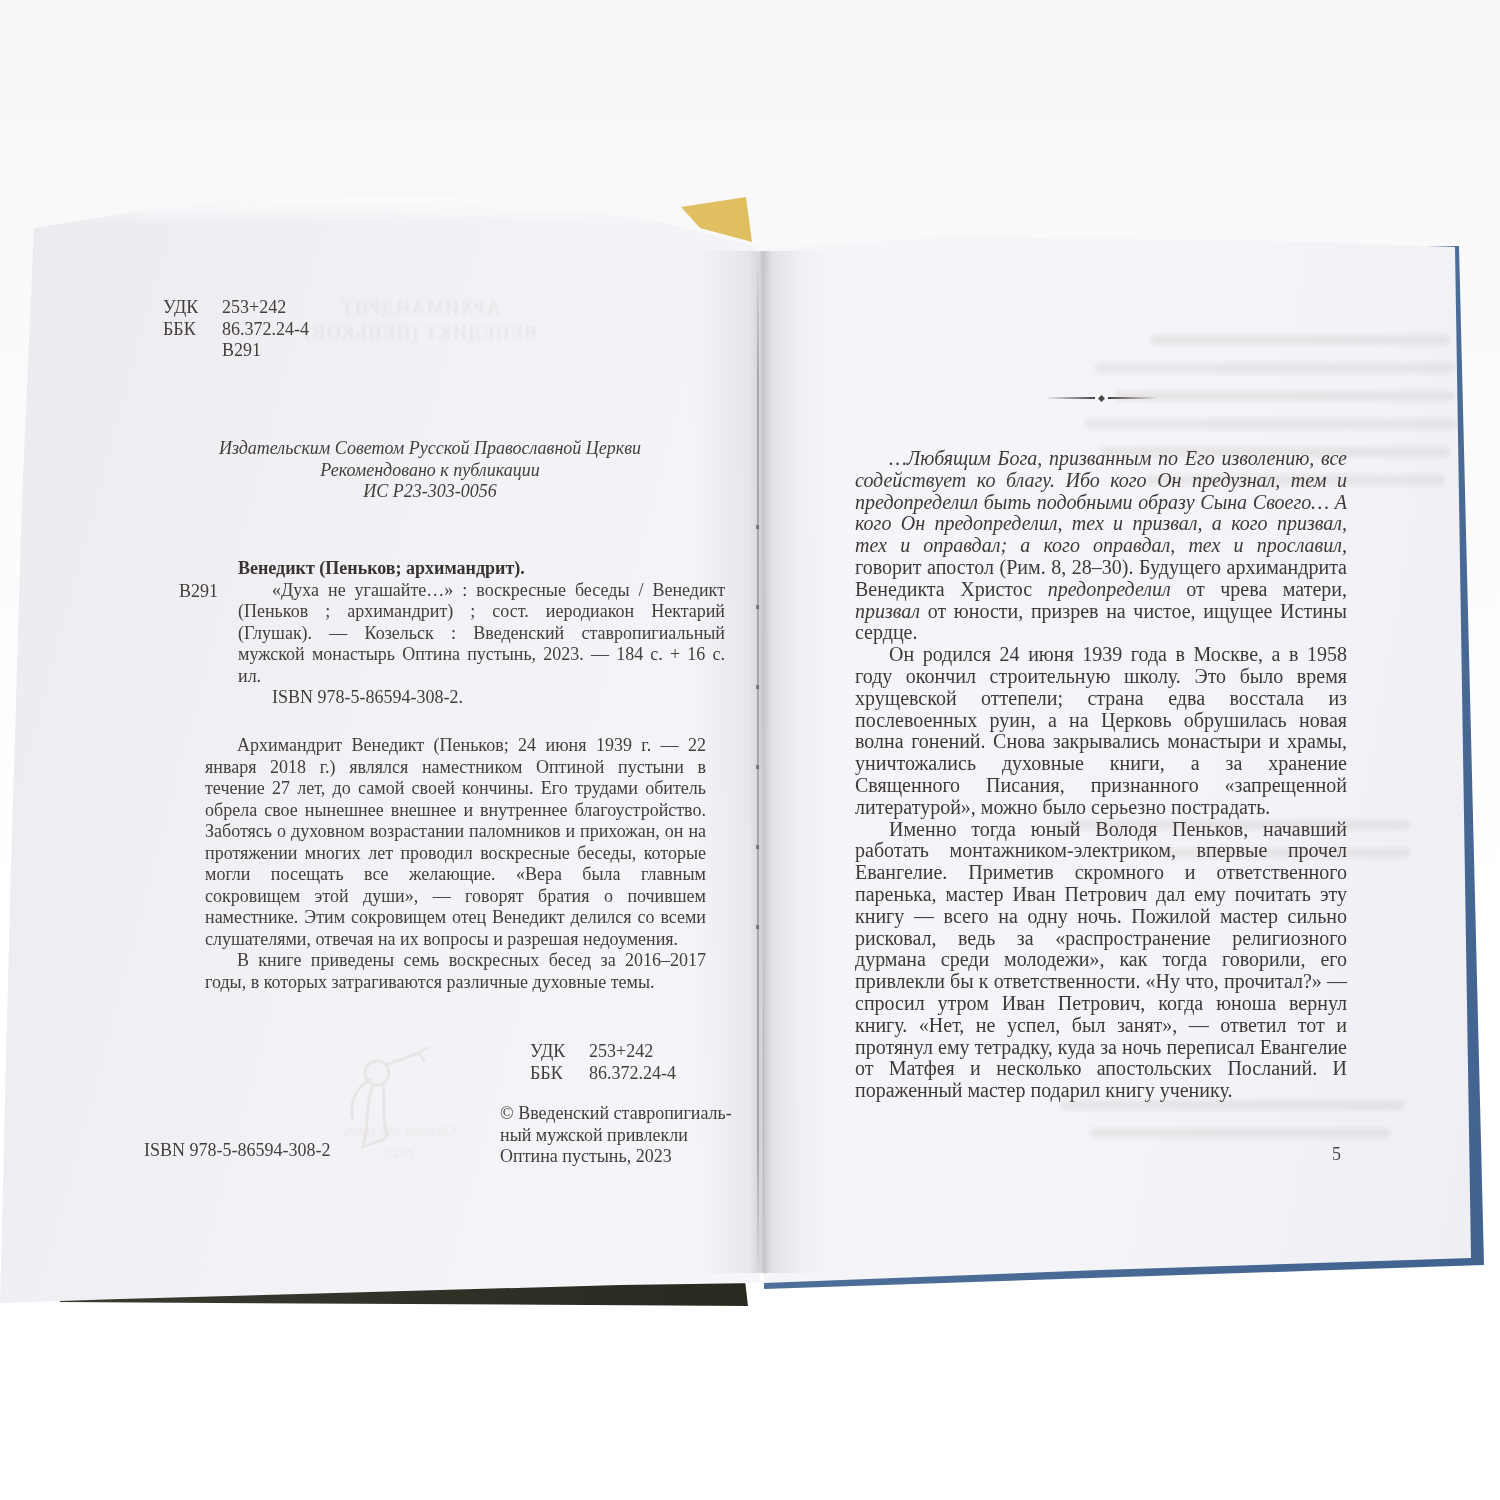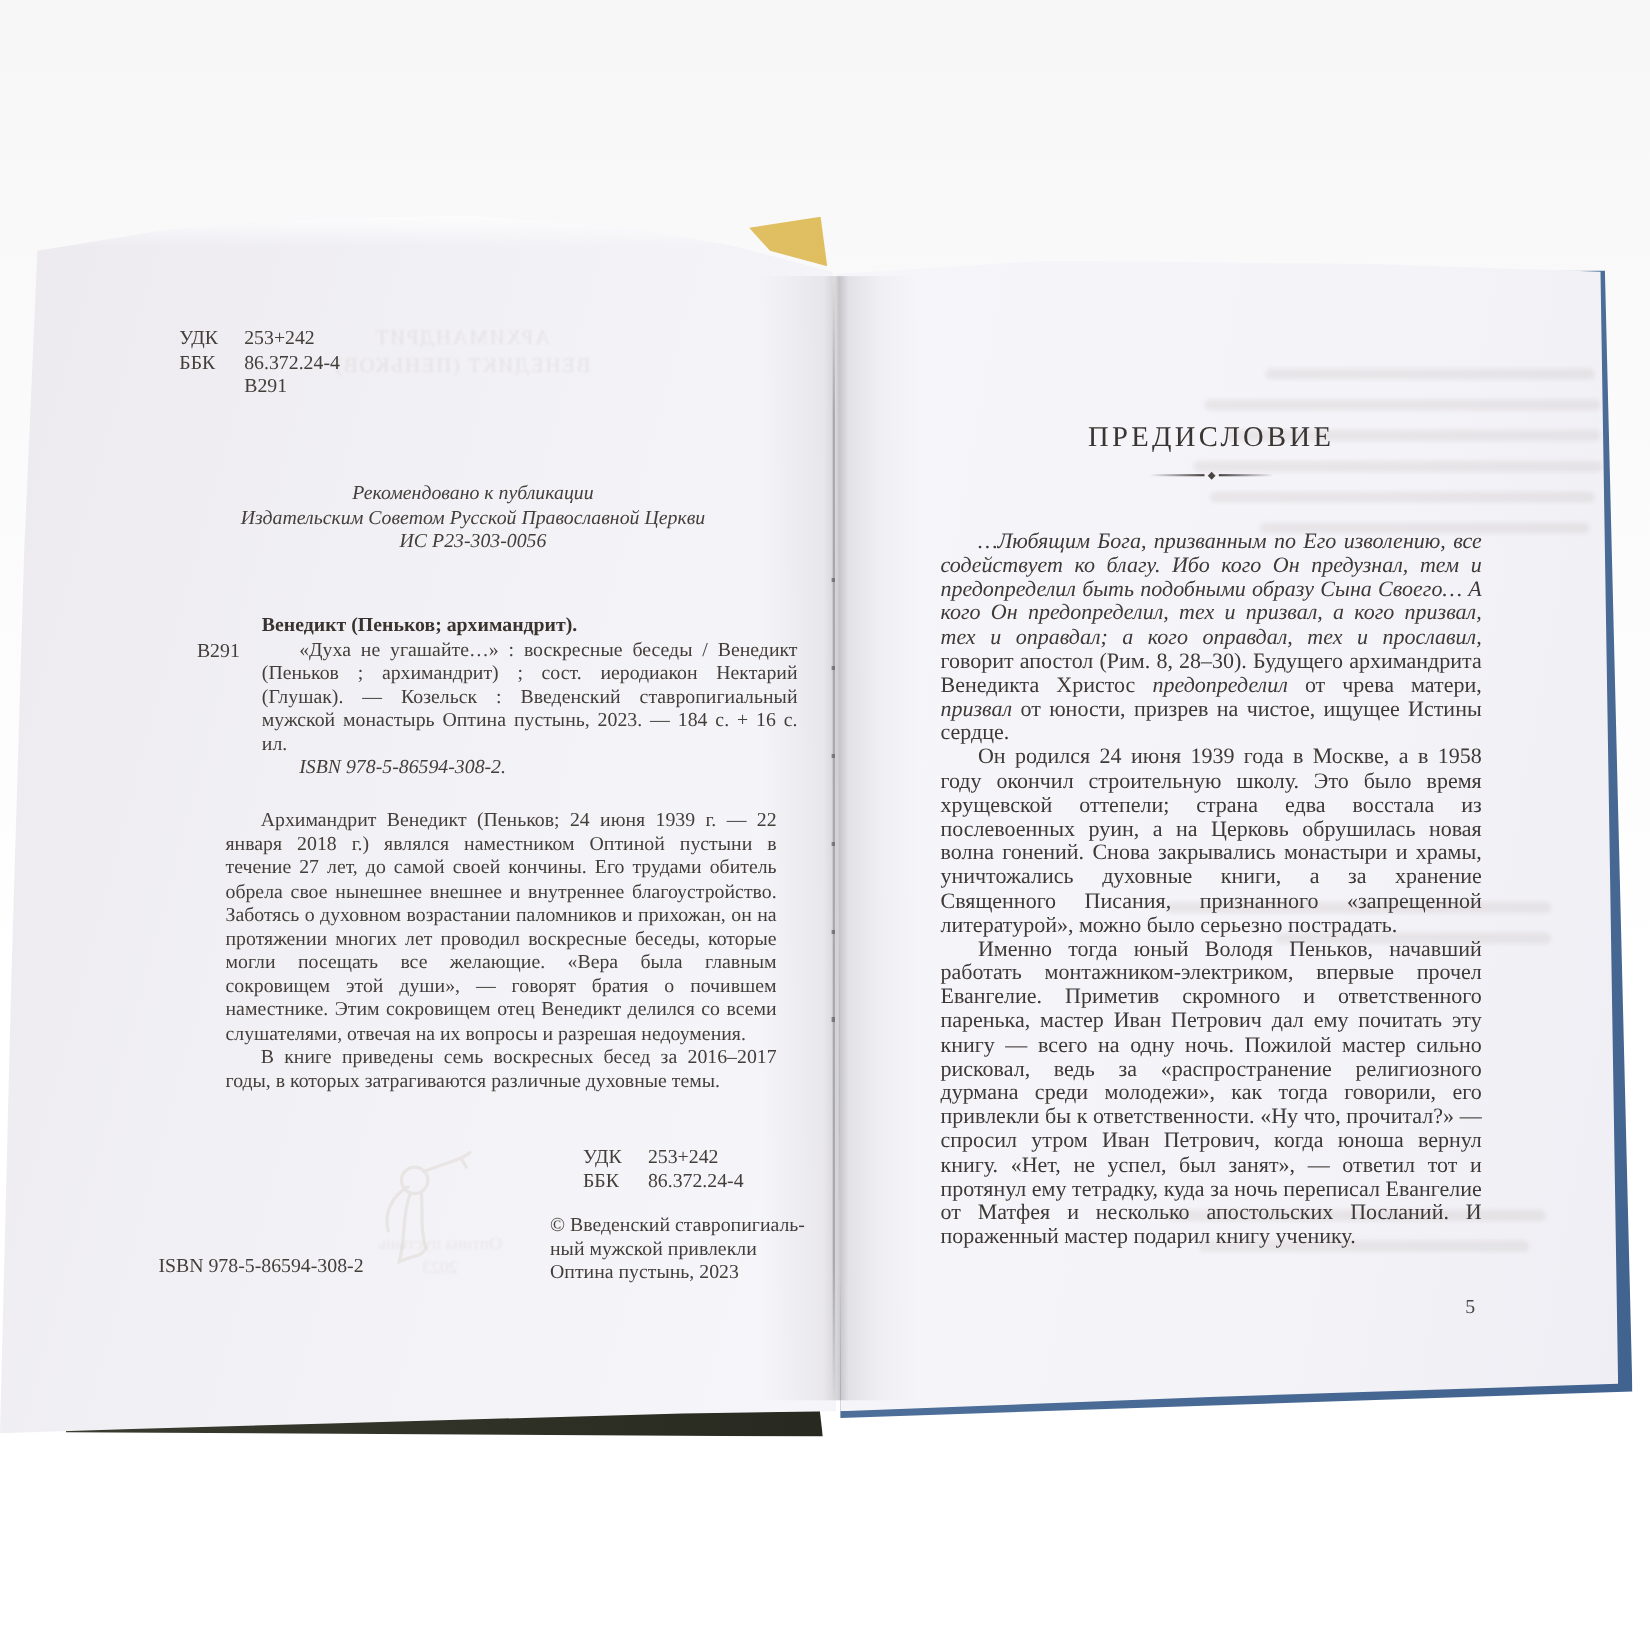--- a/index.html
+++ b/index.html
@@ -54,21 +54,21 @@
 
   
   .lp-block{position:absolute;font-size:18px;line-height:21.5px;color:#433e3a;}
   .udc-grid{display:grid;grid-template-columns:59px auto;column-gap:0;}
   .lp-udc-top{left:163px;top:102px;}
   .lp-recommend{left:130px;top:243px;width:600px;text-align:center;font-style:italic;}
   .lp-entry{left:16px;top:363px;width:765px;}
   .entry-heading{margin-left:222px;font-weight:bold;color:#38332f;}
   .entry-code{position:absolute;left:163px;top:23px;}
   .entry-body{margin-left:222px;width:487px;text-align:justify;text-indent:34px;}
-  .entry-isbn{margin-left:256px;font-style:italic;}
+  .entry-isbn{margin-left:256px;}
   .lp-annotation{left:205px;top:540px;width:501px;text-align:justify;}
   .lp-annotation p{margin:0;text-indent:32px;}
   .lp-udc-bottom{left:530px;top:846px;}
   .lp-copyright{left:500px;top:908px;}
   .lp-isbn-bottom{left:144px;top:945px;}
 
   
   .ghost{position:absolute;color:#9b8c7a;transform:scaleX(-1);filter:blur(1.1px);pointer-events:none;}
   .lp-ghost-title{left:295px;top:100px;width:250px;opacity:.14;font-size:19px;letter-spacing:1.5px;text-align:center;line-height:25px;}
   .lp-ghost-bottom{left:295px;top:925px;width:210px;opacity:.12;font-size:16px;text-align:center;line-height:22px;}
@@ -109,22 +109,22 @@
     <div class="lp-block lp-udc-top udc-grid">
       <span>УДК</span>
       <span>253+242</span>
       <span>ББК</span>
       <span>86.372.24-4</span>
       <span></span>
       <span>В291</span>
     </div>
 
     <div class="lp-block lp-recommend">
+        <div>Издательским Советом Русской Православной Церкви</div>
         <div>Рекомендовано к публикации</div>
-        <div>Издательским Советом Русской Православной Церкви</div>
         <div>ИС Р23-303-0056</div>
       </div>
 
     <div class="lp-block lp-entry">
       <div class="entry-heading">Венедикт (Пеньков; архимандрит).</div>
       <span class="entry-code">В291</span>
       <div class="entry-body">«Духа не угашайте…» : воскресные беседы / Венедикт (Пеньков ; архимандрит) ; сост. иеродиакон Нектарий (Глушак). — Козельск : Введенский ставропигиальный мужской монастырь Оптина пустынь, 2023. — 184 с. + 16 с. ил.</div>
       <div class="entry-isbn">ISBN 978-5-86594-308-2.</div>
     </div>
 
@@ -171,21 +171,20 @@
     <div class="smudge" style="left:1115px;top:196px;width:340px"></div>
     <div class="smudge" style="left:1085px;top:224px;width:372px"></div>
     <div class="smudge" style="left:1100px;top:252px;width:350px"></div>
     <div class="smudge" style="left:1145px;top:280px;width:300px"></div>
     <div class="smudge" style="left:1060px;top:625px;width:350px"></div>
     <div class="smudge" style="left:1160px;top:653px;width:250px"></div>
     <div class="smudge" style="left:1060px;top:905px;width:345px"></div>
     <div class="smudge" style="left:1090px;top:933px;width:300px"></div>
 
     <div class="rp-content">
-      <div class="rp-title">ПРЕДИСЛОВИЕ</div>
 
       <div class="divider">
         <i class="dv-line dv-left"></i>
         <i class="dv-dot"></i>
         <i class="dv-line dv-right"></i>
       </div>
 
       <div class="rp-body">
         <p class="rp-p1"><span class="seg-italic">…Любящим Бога, призванным по Его изволению, все содействует ко благу. Ибо кого Он предузнал, тем и предопределил быть подобными образу Сына Своего… А кого Он предопределил, тех и призвал, а кого призвал, тех и оправдал; а кого оправдал, тех и прославил, </span><span class="seg-roman">говорит апостол (Рим. 8, 28–30). Будущего архимандрита Венедикта Христос </span><span class="seg-italic">предопределил</span><span class="seg-roman"> от чрева матери, </span><span class="seg-italic">призвал</span><span class="seg-roman"> от юности, призрев на чистое, ищущее Истины сердце.</span></p>
         <p>Он родился 24 июня 1939 года в Москве, а в 1958 году окончил строительную школу. Это было время хрущевской оттепели; страна едва восстала из послевоенных руин, а на Церковь обрушилась новая волна гонений. Снова закрывались монастыри и храмы, уничтожались духовные книги, а за хранение Священного Писания, признанного «запрещенной литературой», можно было серьезно пострадать.</p>

